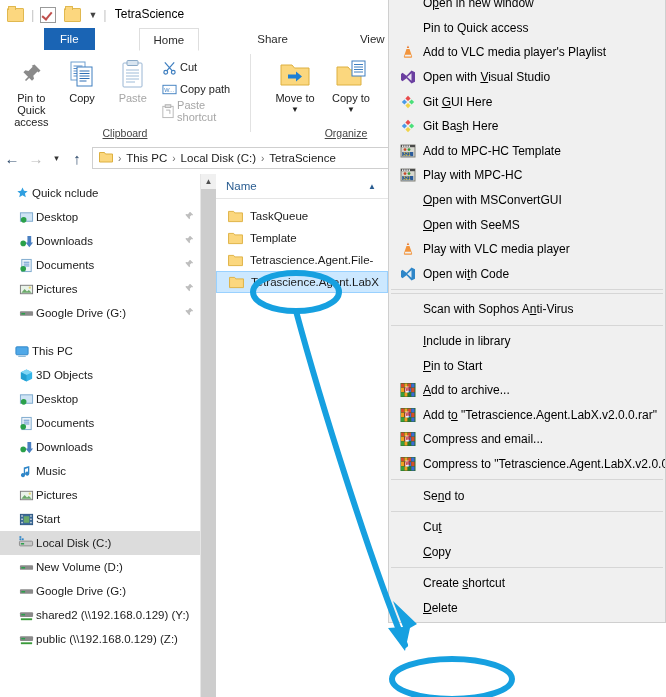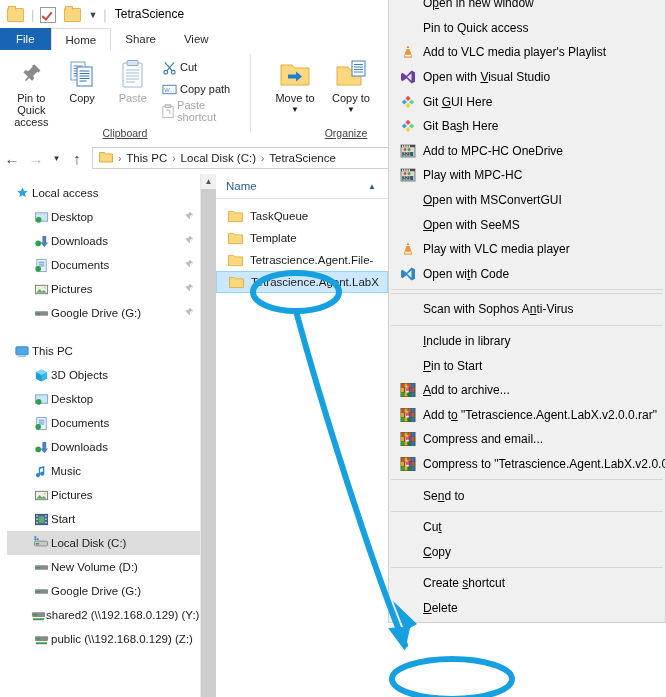--- a/index.html
+++ b/index.html
@@ -46,21 +46,21 @@
   .win-title { font-size: 12px; color: #000; margin-left: 5px; }
 
   
   .tabstrip {
     position: absolute; left: 0; top: 28px; width: 666px; height: 22px;
     background: #ffffff; display: flex; align-items: stretch;
     border-bottom: 1px solid #dedede;
   }
   .tab {
     display: flex; align-items: center; justify-content: center;
-    font-size: 11.5px; color: #2b2b2b; padding: 0 14px; cursor: default;
+    font-size: 11.5px; color: #2b2b2b; padding: 0 14px; cursor: default; margin-left: 44px;
   }
   .tab.file { background: #1a64b4; color: #fff; padding: 0 16px; }
   .tab.active {
     background: #ffffff; border: 1px solid #dedede; border-bottom: 1px solid #ffffff;
     position: relative; top: 0; height: 21px; z-index: 2;
   }
 
   
   .ribbon {
     position: absolute; left: 0; top: 50px; width: 666px; height: 92px;
@@ -111,21 +111,21 @@
     background: #ffffff; overflow: hidden;
   }
   .navitem {
     height: 24px; display: flex; align-items: center; font-size: 11.5px; color: #1b1b1b;
     padding-right: 6px; white-space: nowrap;
   }
   .navitem.sel { background: #dcdcdc; }
   .navitem .nico { width: 20px; display: flex; align-items: center; justify-content: center; }
   .navitem .pin { margin-left: auto; opacity: .55; }
   .ind0 { padding-left: 12px; }
-  .ind1 { padding-left: 24px; margin-left: 7px; }
+  .ind1 { padding-left: 16px; }
   .navgap { height: 7px; }
 
   .vsplit { position: absolute; left: 200px; top: 174px; width: 1px; height: 523px; background: #e6e6e6; }
 
   
   .navscroll {
     position: absolute; left: 201px; top: 174px; width: 15px; height: 523px; background: #f0f0f0;
   }
   .navscroll .up {
     height: 15px; display: flex; align-items: center; justify-content: center;
@@ -340,21 +340,21 @@
 
     <div class="navpane">
       <div class="navgap"></div>
 
       <div class="navitem ind0">
         <span class="nico">
           <svg width="15" height="15" viewBox="0 0 16 16">
               <path d="M8 1.5l1.6 3.6 3.9.4-2.9 2.6.9 3.8L8 9.9 4.5 11.9l.9-3.8L2.5 5.5l3.9-.4z" fill="#2f9fe0"></path>
             </svg>
         </span>
-        <span>Local access</span>
+        <span>Quick nclude</span>
       </div>
       <div class="navitem ind1">
         <span class="nico">
           <svg width="15" height="15" viewBox="0 0 16 16">
               <rect x="1.5" y="3" width="13" height="9" fill="#cfe4f5" stroke="#7aa7cc"></rect>
               <circle cx="5" cy="10.5" r="3" fill="#2aa04a"></circle>
             </svg>
         </span>
         <span>Desktop</span>
         <span class="pin">
@@ -679,21 +679,21 @@
               <rect x="4.2" y="2.4" width="1.4" height="1.5"></rect>
               <rect x="6.4" y="2.4" width="1.4" height="1.5"></rect>
               <rect x="8.6" y="2.4" width="1.4" height="1.5"></rect>
             </g>
             <rect x="2.2" y="9" width="11" height="4.2" fill="#2a5a9a"></rect>
             <text x="3" y="12.6" font-size="4.6" fill="#ffd84a" font-family="'Liberation Sans',sans-serif">321</text>
             <circle cx="5" cy="6.6" r="1.4" fill="#c84a2a"></circle>
             <circle cx="9" cy="6.6" r="1.4" fill="#3a9a3a"></circle>
           </svg>
         </span>
-        <span class="mlabel">Add to MPC-HC OneDrive</span>
+        <span class="mlabel">Add to MPC-HC Template</span>
       </div>
       <div class="mi">
         <span class="mico">
           <svg width="16" height="16" viewBox="0 0 16 16">
             <rect x="1" y="2" width="14" height="12" fill="#d8d8d0" stroke="#808078"></rect>
             <g fill="#4a4a4a">
               <rect x="1" y="2" width="14" height="2.2"></rect>
             </g>
             <g fill="#fff">
               <rect x="2" y="2.4" width="1.4" height="1.5"></rect>

